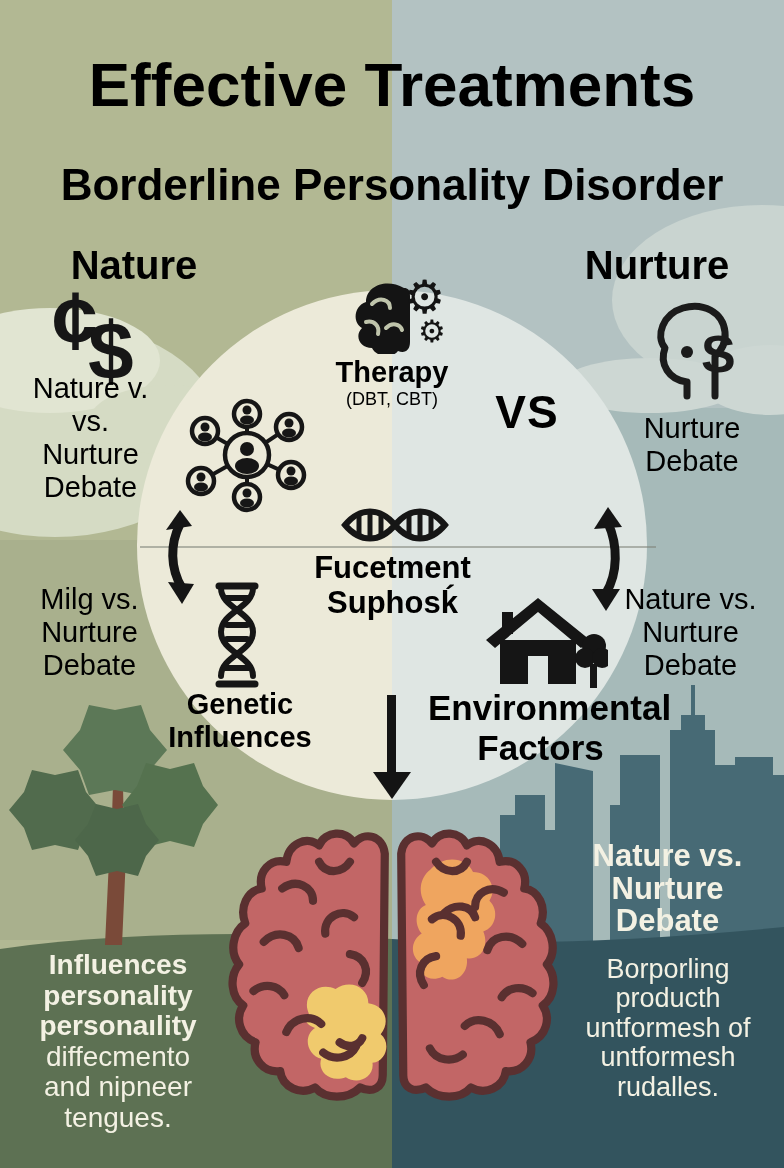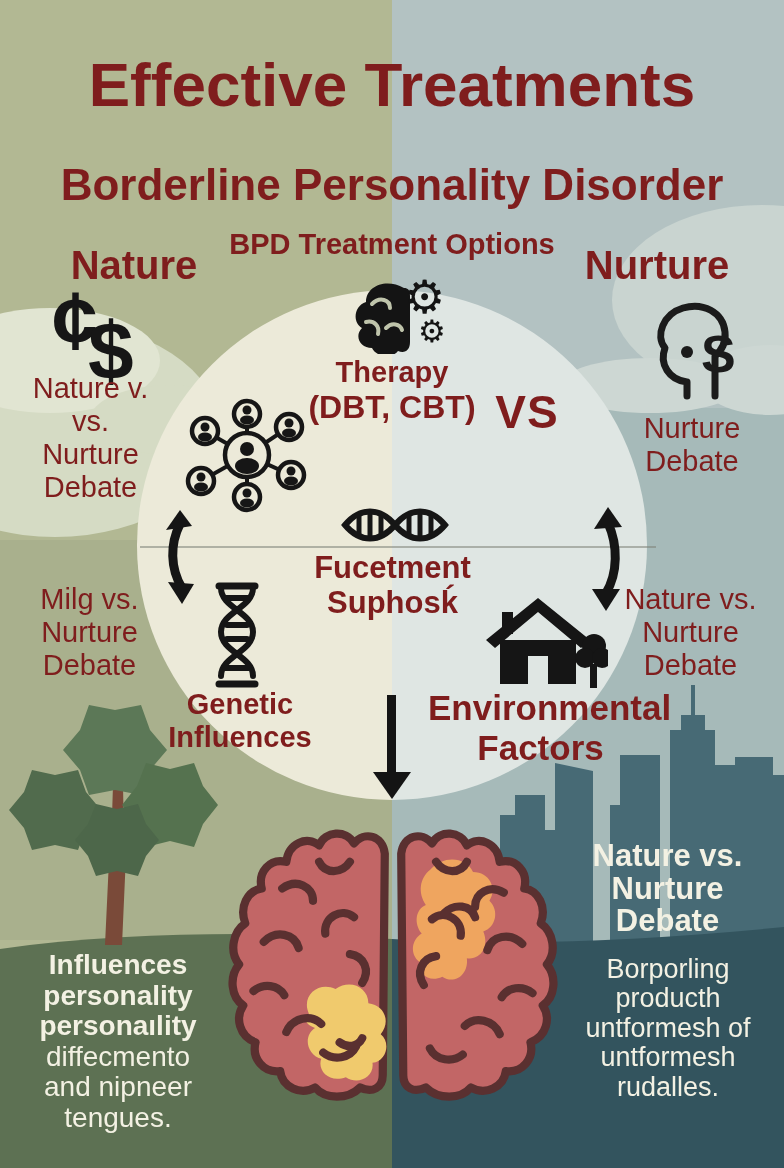--- a/index.html
+++ b/index.html
@@ -1,19 +1,19 @@
 <!DOCTYPE html>
 <html><head>
 <meta charset="utf-8">
 <style>
   html,body{margin:0;padding:0;}
   #canvas{position:relative;width:784px;height:1168px;overflow:hidden;
     font-family:"Liberation Sans",sans-serif;background:#b2b893;}
   .abs{position:absolute;}
-  .txt{text-align:center;color:#7f1d1d;line-height:1.14;}
+  .txt{text-align:center;color:#000000;line-height:1.14;}
   .b{font-weight:bold;}
   .white{color:#f3f1e3;}
   .line{display:block;text-align:center;}
   
   .bg-right-top{left:392px;top:0;width:392px;height:1168px;background:#b3c2c2;}
   .band-left{left:0;top:540px;width:392px;height:400px;background:#a9b08d;}
   .band-right{left:392px;top:408px;width:392px;height:532px;background:#a6bab9;}
   .cloud{border-radius:50%;}
   
   .circle{left:137px;top:290px;width:510px;height:510px;border-radius:50%;
@@ -39,21 +39,20 @@
   <div class="abs cloud" style="left:90px;top:385px;width:160px;height:70px;background:#d5dbc4;"></div>
   <div class="abs cloud" style="left:612px;top:205px;width:300px;height:190px;background:#c9d4d0;"></div>
   <div class="abs cloud" style="left:560px;top:358px;width:180px;height:55px;background:#cdd7d3;"></div>
   <div class="abs cloud" style="left:700px;top:345px;width:140px;height:70px;background:#cdd7d3;"></div>
 
   <div class="abs circle"></div>
   <div class="abs hline"></div>
 
   <div class="abs txt b" style="left:0;top:50px;width:784px;font-size:62px;">Effective Treatments</div>
   <div class="abs txt" style="left:0;top:118px;width:784px;font-size:44px;font-weight:600;margin-top:42px;">Borderline Personality Disorder</div>
-  <div class="abs txt b" style="left:0;top:228px;width:784px;font-size:29px;">BPD Treatment Options</div>
 
   <div class="abs txt b" style="left:34px;top:243px;width:200px;font-size:40px;">Nature</div>
   <div class="abs txt b" style="left:557px;top:243px;width:200px;font-size:40px;">Nurture</div>
 
   <div class="abs" style="left:52px;top:282px;width:110px;height:115px;">
     <span class="abs b" style="left:0;top:-8px;font-size:82px;color:#161616;">¢</span>
     <span class="abs b" style="left:36px;top:22px;font-size:82px;color:#161616;">$</span>
   </div>
 
   <div class="abs txt" style="left:13px;top:372px;width:155px;font-size:29px;">
@@ -80,21 +79,21 @@
     <svg width="62" height="76" viewBox="0 0 62 76">
       <path d="M52,10 C34,0 14,8 14,24 C2,28 0,44 10,50 C2,58 8,70 20,70 C24,79 40,81 46,73 C53,76 58,72 58,64 L58,18 C58,12 56,10 52,10 Z" fill="#141414"></path>
       <path d="M20,26 c8,-8 18,-4 18,4 M14,44 c8,-2 14,4 12,12 M34,50 c6,-6 14,-4 16,2" fill="none" stroke="#bfc4ab" stroke-width="4" stroke-linecap="round"></path>
     </svg>
     <span class="abs gear" style="left:52px;top:-4px;font-size:46px;">⚙</span>
     <span class="abs gear" style="left:66px;top:38px;font-size:31px;">⚙</span>
   </div>
 
   <div class="abs txt" style="left:302px;top:356px;width:180px;font-size:29px;">
     <span class="line b">Therapy</span>
-    <span class="line" style="font-weight:700;font-size:32px;">(DBT, CBT)</span>
+    <span class="line" style="font-weight:400;font-size:18px;">(DBT, CBT)</span>
   </div>
 
   <div class="abs txt b" style="left:482px;top:386px;width:90px;font-size:46px;letter-spacing:1px;">VS</div>
 
 
   <div class="abs" style="left:185px;top:398px;width:125px;height:115px;">
     <svg width="125" height="115" viewBox="0 0 125 115">
       <g stroke="#161616" stroke-width="4">
         <line x1="62" y1="57" x2="62" y2="16"></line>
           <line x1="62" y1="57" x2="20" y2="33"></line>

